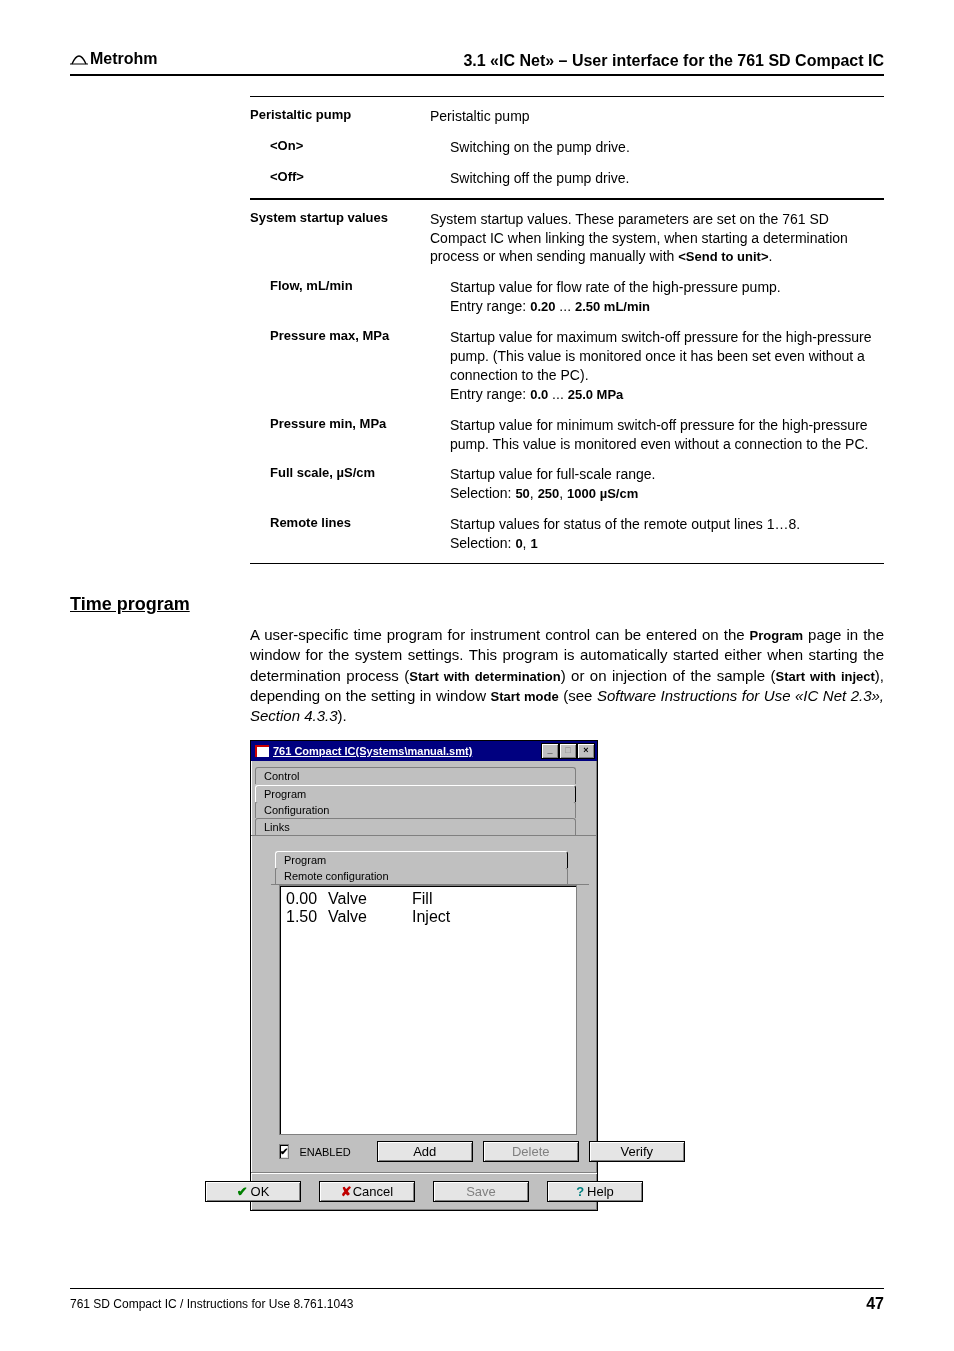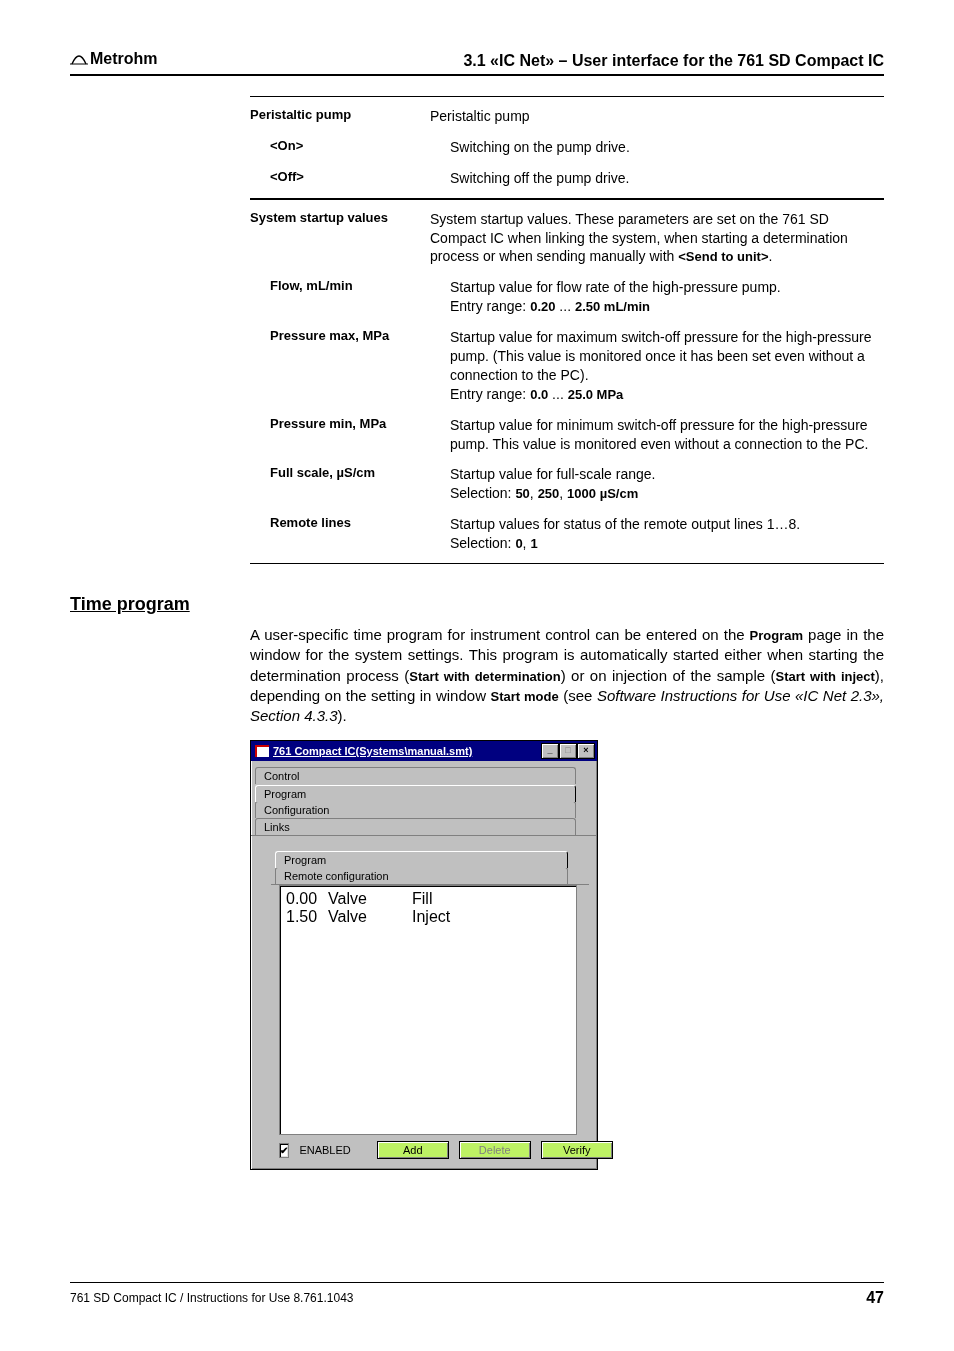--- a/index.html
+++ b/index.html
@@ -163,44 +163,44 @@
   }
   .checkbox {
     width: 13px; height: 13px; background: #fff;
     border: 1px solid #808080;
     box-shadow: inset 1px 1px 0 #000, inset -1px -1px 0 #dfdfdf;
     display: inline-flex; align-items: center; justify-content: center;
     font-size: 10px; font-weight: bold;
   }
   .btn95 {
     min-width: 54px;
-    padding: 2px 8px;
-    background: #bef264;
+    padding: 2px 20px;
+    background: #e5e5e5;
     border: 1px solid #000;
     box-shadow: inset 1px 1px 0 #fff, inset -1px -1px 0 #808080;
-    font-size: 11px;
+    font-size: 13px;
     text-align: center;
   }
   .btn95.disabled { color: #808080; }
 
   .dialog-footer {
     border-top: 1px solid #808080;
     box-shadow: inset 0 1px 0 #fff;
     padding: 8px 16px;
     display: flex;
     gap: 18px;
     justify-content: center;
   }
   .btn95 .green-check { color: #008000; font-weight: bold; margin-right: 3px; }
   .btn95 .red-x { color: #c00000; font-weight: bold; margin-right: 1px; }
   .btn95 .help-q { color: #008080; font-weight: bold; margin-right: 3px; }
 
   .page-footer {
     position: absolute;
-    bottom: 44px;
+    bottom: 38px;
     left: 70px; right: 70px;
     border-top: 1px solid #000;
     padding-top: 6px;
     display: flex;
     justify-content: space-between;
     align-items: center;
     font-size: 12px;
   }
   .page-number {
     font-weight: 900;
@@ -304,20 +304,26 @@
 
     <div class="controls-row">
       <span class="checkbox">✔</span>
       <span>ENABLED</span>
       <span style="flex:0 0 6px"></span>
       <div class="btn95">Add</div>
       <div class="btn95 disabled">Delete</div>
       <div class="btn95">Verify</div>
     </div>
 
+    <div class="dialog-footer">
+      <div class="btn95"><span class="green-check">✔</span><span>OK</span></div>
+      <div class="btn95"><span class="red-x">✘</span><span>Cancel</span></div>
+      <div class="btn95 disabled"><span>Save</span></div>
+      <div class="btn95"><span class="help-q">?</span><span>Help</span></div>
+    </div>
   </div>
 
   <div class="page-footer">
     <span>761 SD Compact IC / Instructions for Use  8.761.1043</span>
     <span class="page-number">47</span>
   </div>
 
 </div>
 
 </body></html>

